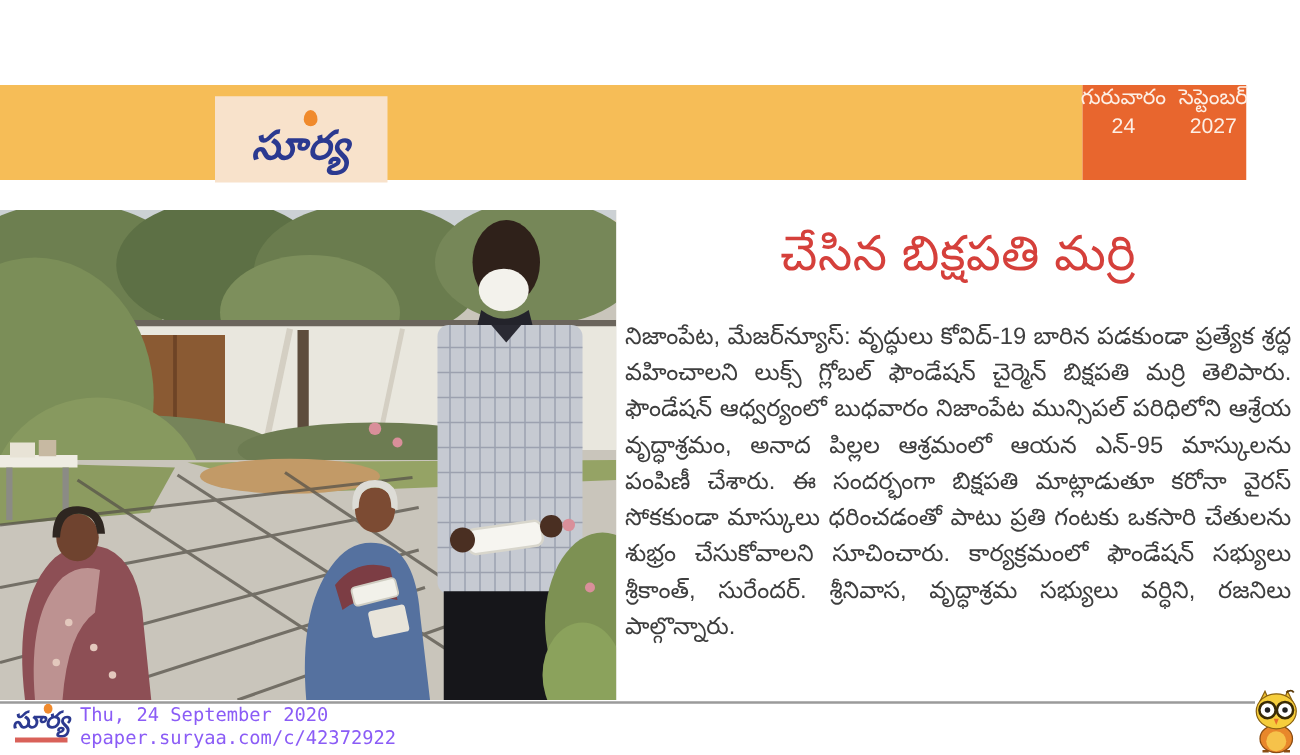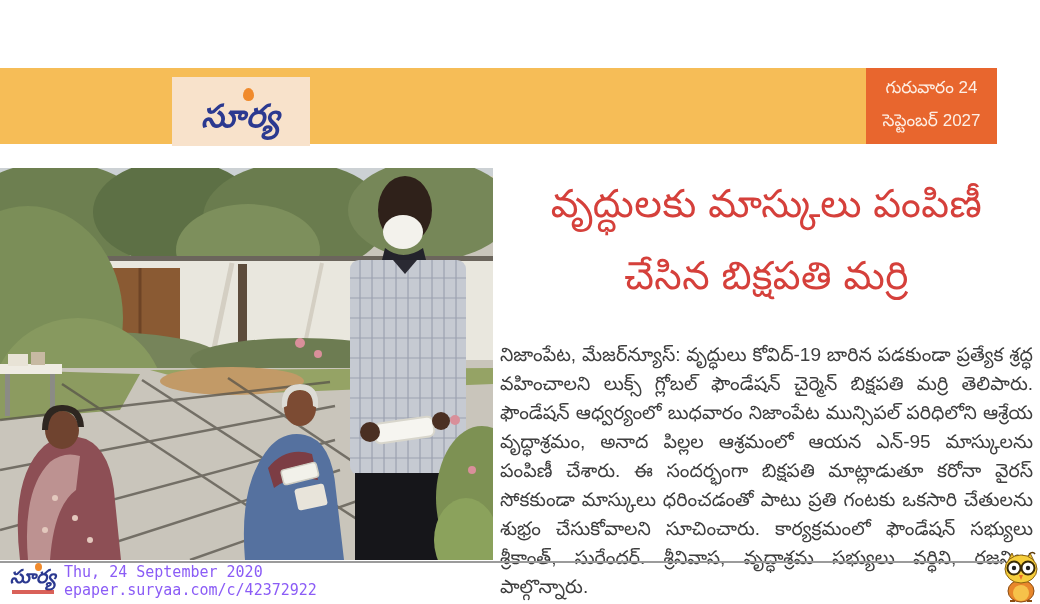--- a/index.html
+++ b/index.html
@@ -45,21 +45,21 @@
     border-radius: 50% 50% 50% 50% / 60% 60% 40% 40%;
     box-shadow: 0 0 0 2px #F8E2CB;
   }
   .date-box {
     position: absolute;
     left: 866px; top: 68px;
     width: 131px; height: 76px;
     background: #E8662E;
     color: #FDEFE5;
     text-align: center;
-    display: flex; flex-direction: column; justify-content: center;
+    display: flex; flex-direction: row; justify-content: center;
     gap: 10px;
     font-size: 17px;
   }
 
   
   .news-photo {
     position: absolute;
     left: 0; top: 168px;
     width: 493px; height: 392px;
     overflow: hidden;
@@ -75,21 +75,21 @@
   }
   .headline {
     color: #D5403B;
     text-align: center;
     font-size: 39px;
     line-height: 72px;
     font-weight: 500;
     letter-spacing: 0.5px;
   }
   .body-text {
-    margin-top: 28px;
+    margin-top: 15px;
     text-align: justify;
     font-size: 19px;
     line-height: 29px;
     color: #3E3E3E;
   }
 
   
   .footer-divider {
     position: absolute;
     left: 0; top: 561px;
@@ -268,21 +268,20 @@
 
       <ellipse cx="482" cy="330" rx="46" ry="72" fill="#7d9153"></ellipse>
       <ellipse cx="466" cy="372" rx="32" ry="42" fill="#8ba25c"></ellipse>
       <circle cx="455" cy="252" r="5" fill="#d98f9a"></circle>
       <circle cx="472" cy="302" r="4" fill="#d98f9a"></circle>
     </svg>
   </div>
 
   <div class="article">
     <div class="headline">
-      <div>వృద్ధులకు మాస్కులు పంపిణీ</div>
       <div>చేసిన బిక్షపతి మర్రి</div>
     </div>
     <div class="body-text">నిజాంపేట, మేజర్‌న్యూస్: వృద్ధులు కోవిద్-19 బారిన పడకుండా ప్రత్యేక శ్రద్ధ వహించాలని లుక్స్ గ్లోబల్ ఫౌండేషన్ చైర్మెన్ బిక్షపతి మర్రి తెలిపారు. ఫౌండేషన్ ఆధ్వర్యంలో బుధవారం నిజాంపేట మున్సిపల్ పరిధిలోని ఆశ్రేయ వృద్ధాశ్రమం, అనాద పిల్లల ఆశ్రమంలో ఆయన ఎన్-95 మాస్కులను పంపిణీ చేశారు. ఈ సందర్భంగా బిక్షపతి మాట్లాడుతూ కరోనా వైరస్ సోకకుండా మాస్కులు ధరించడంతో పాటు ప్రతి గంటకు ఒకసారి చేతులను శుభ్రం చేసుకోవాలని సూచించారు. కార్యక్రమంలో ఫౌండేషన్ సభ్యులు శ్రీకాంత్, సురేందర్. శ్రీనివాస, వృద్ధాశ్రమ సభ్యులు వర్ధిని, రజనిలు పాల్గొన్నారు.</div>
   </div>
 
   <div class="footer-divider"></div>
 
   <div class="footer-logo">
     <span class="footer-logo-text">
       <span class="footer-logo-sun"></span>

